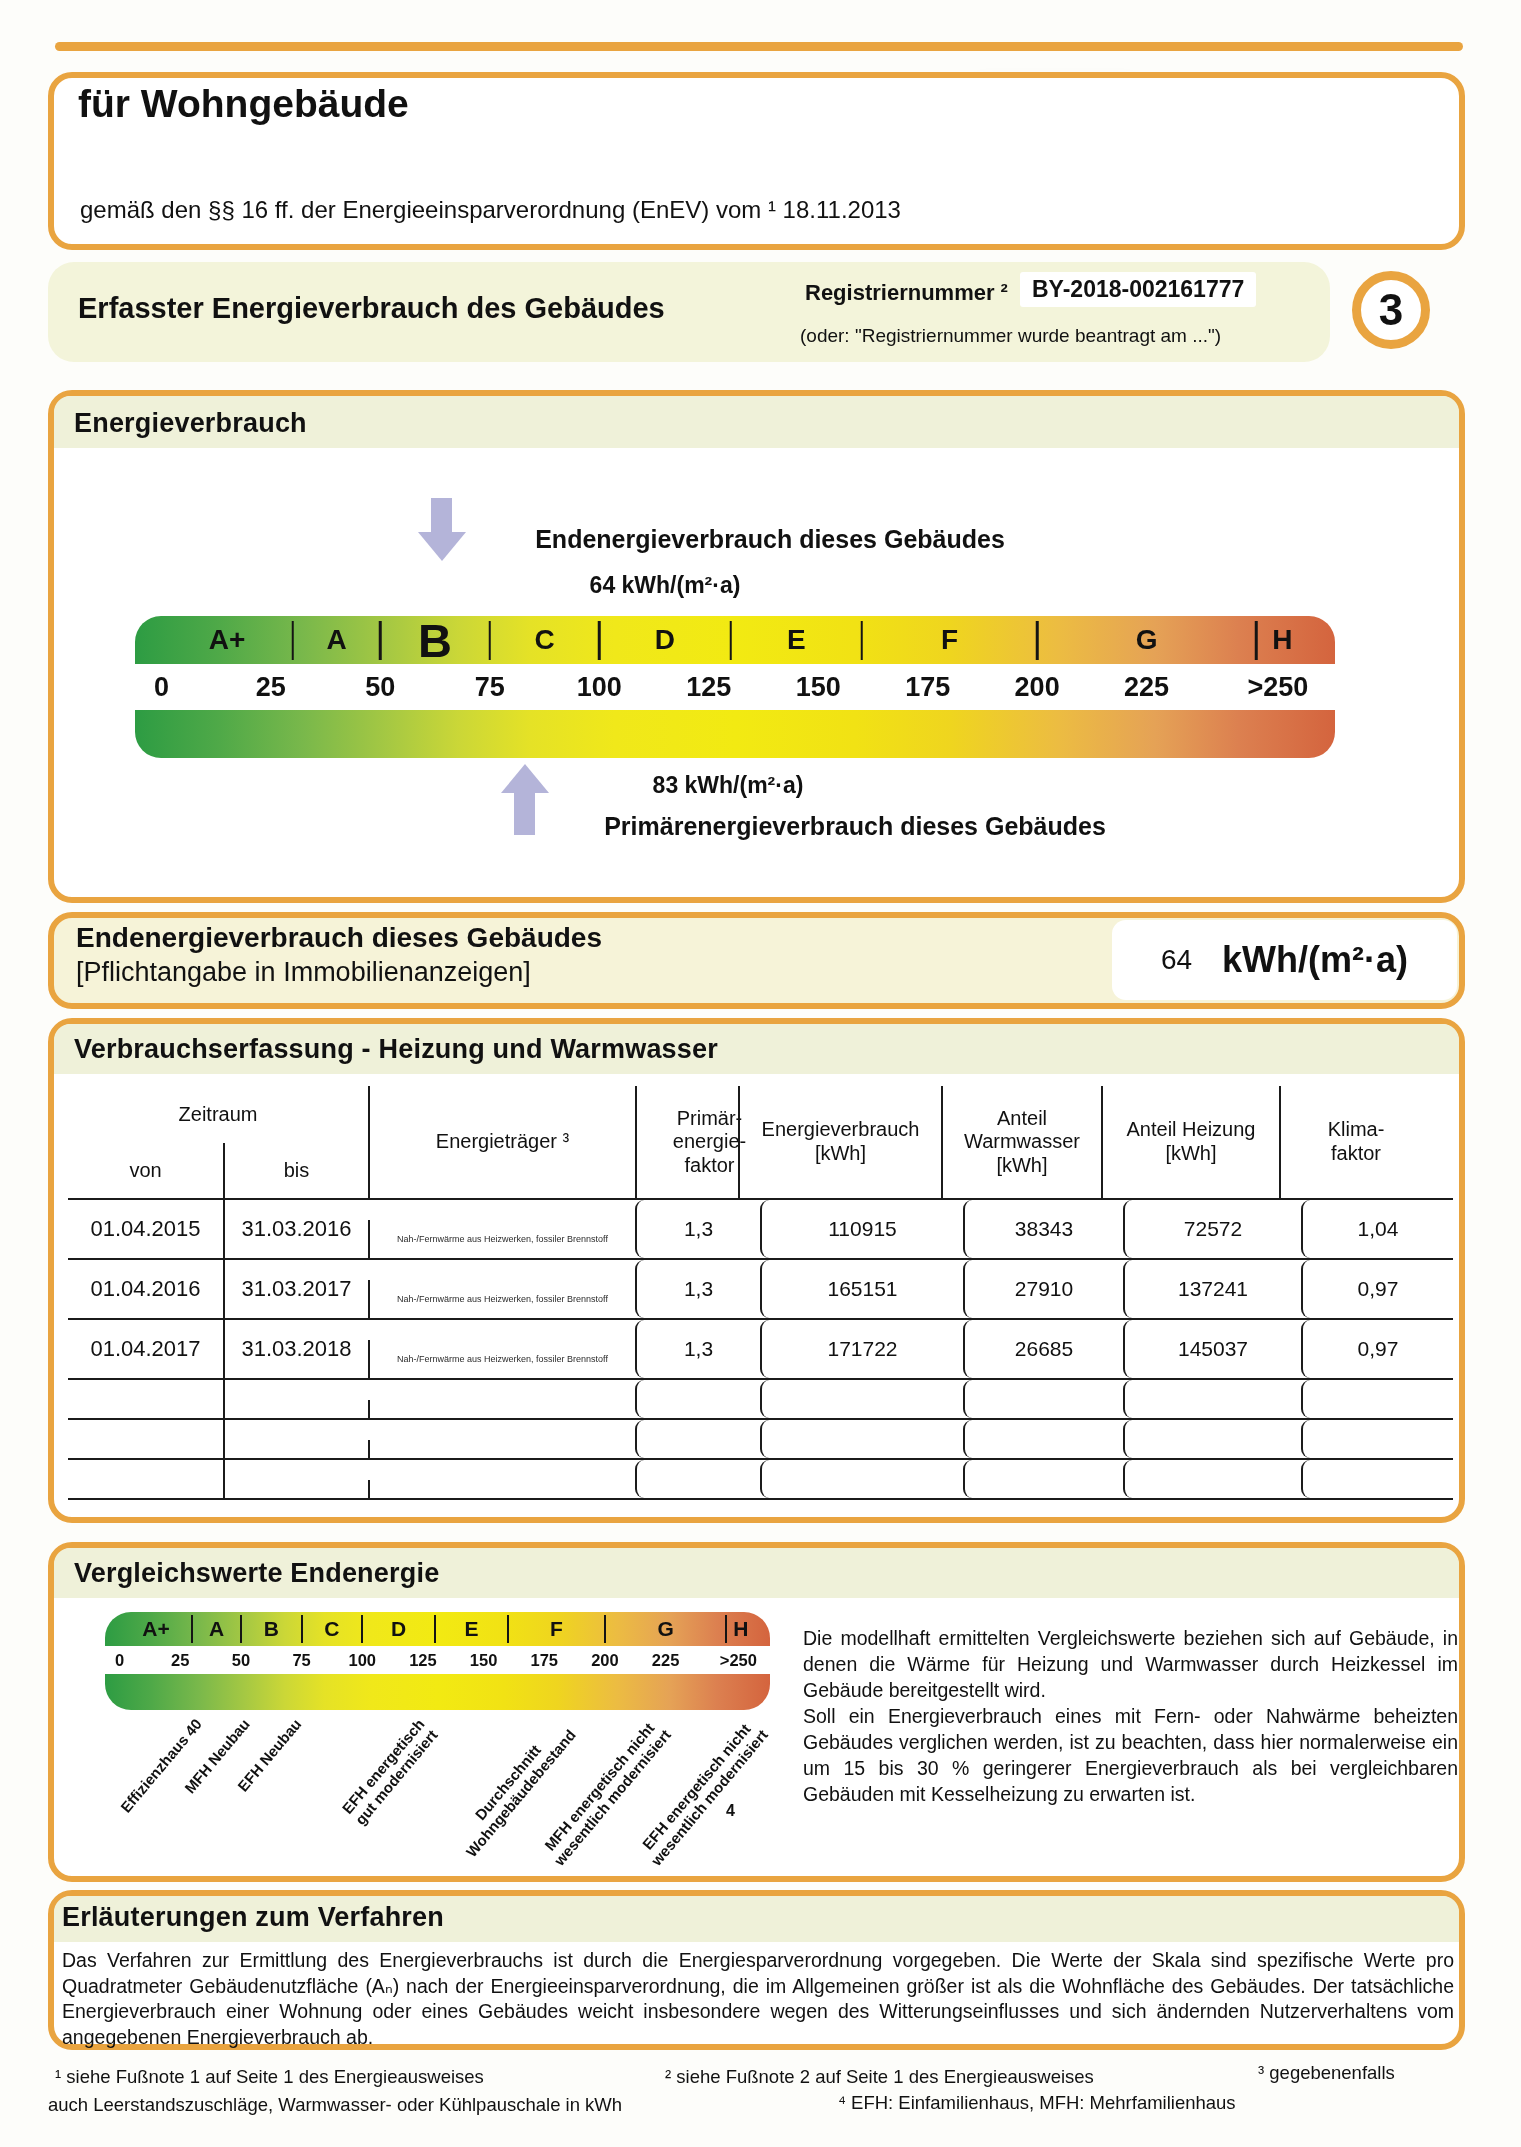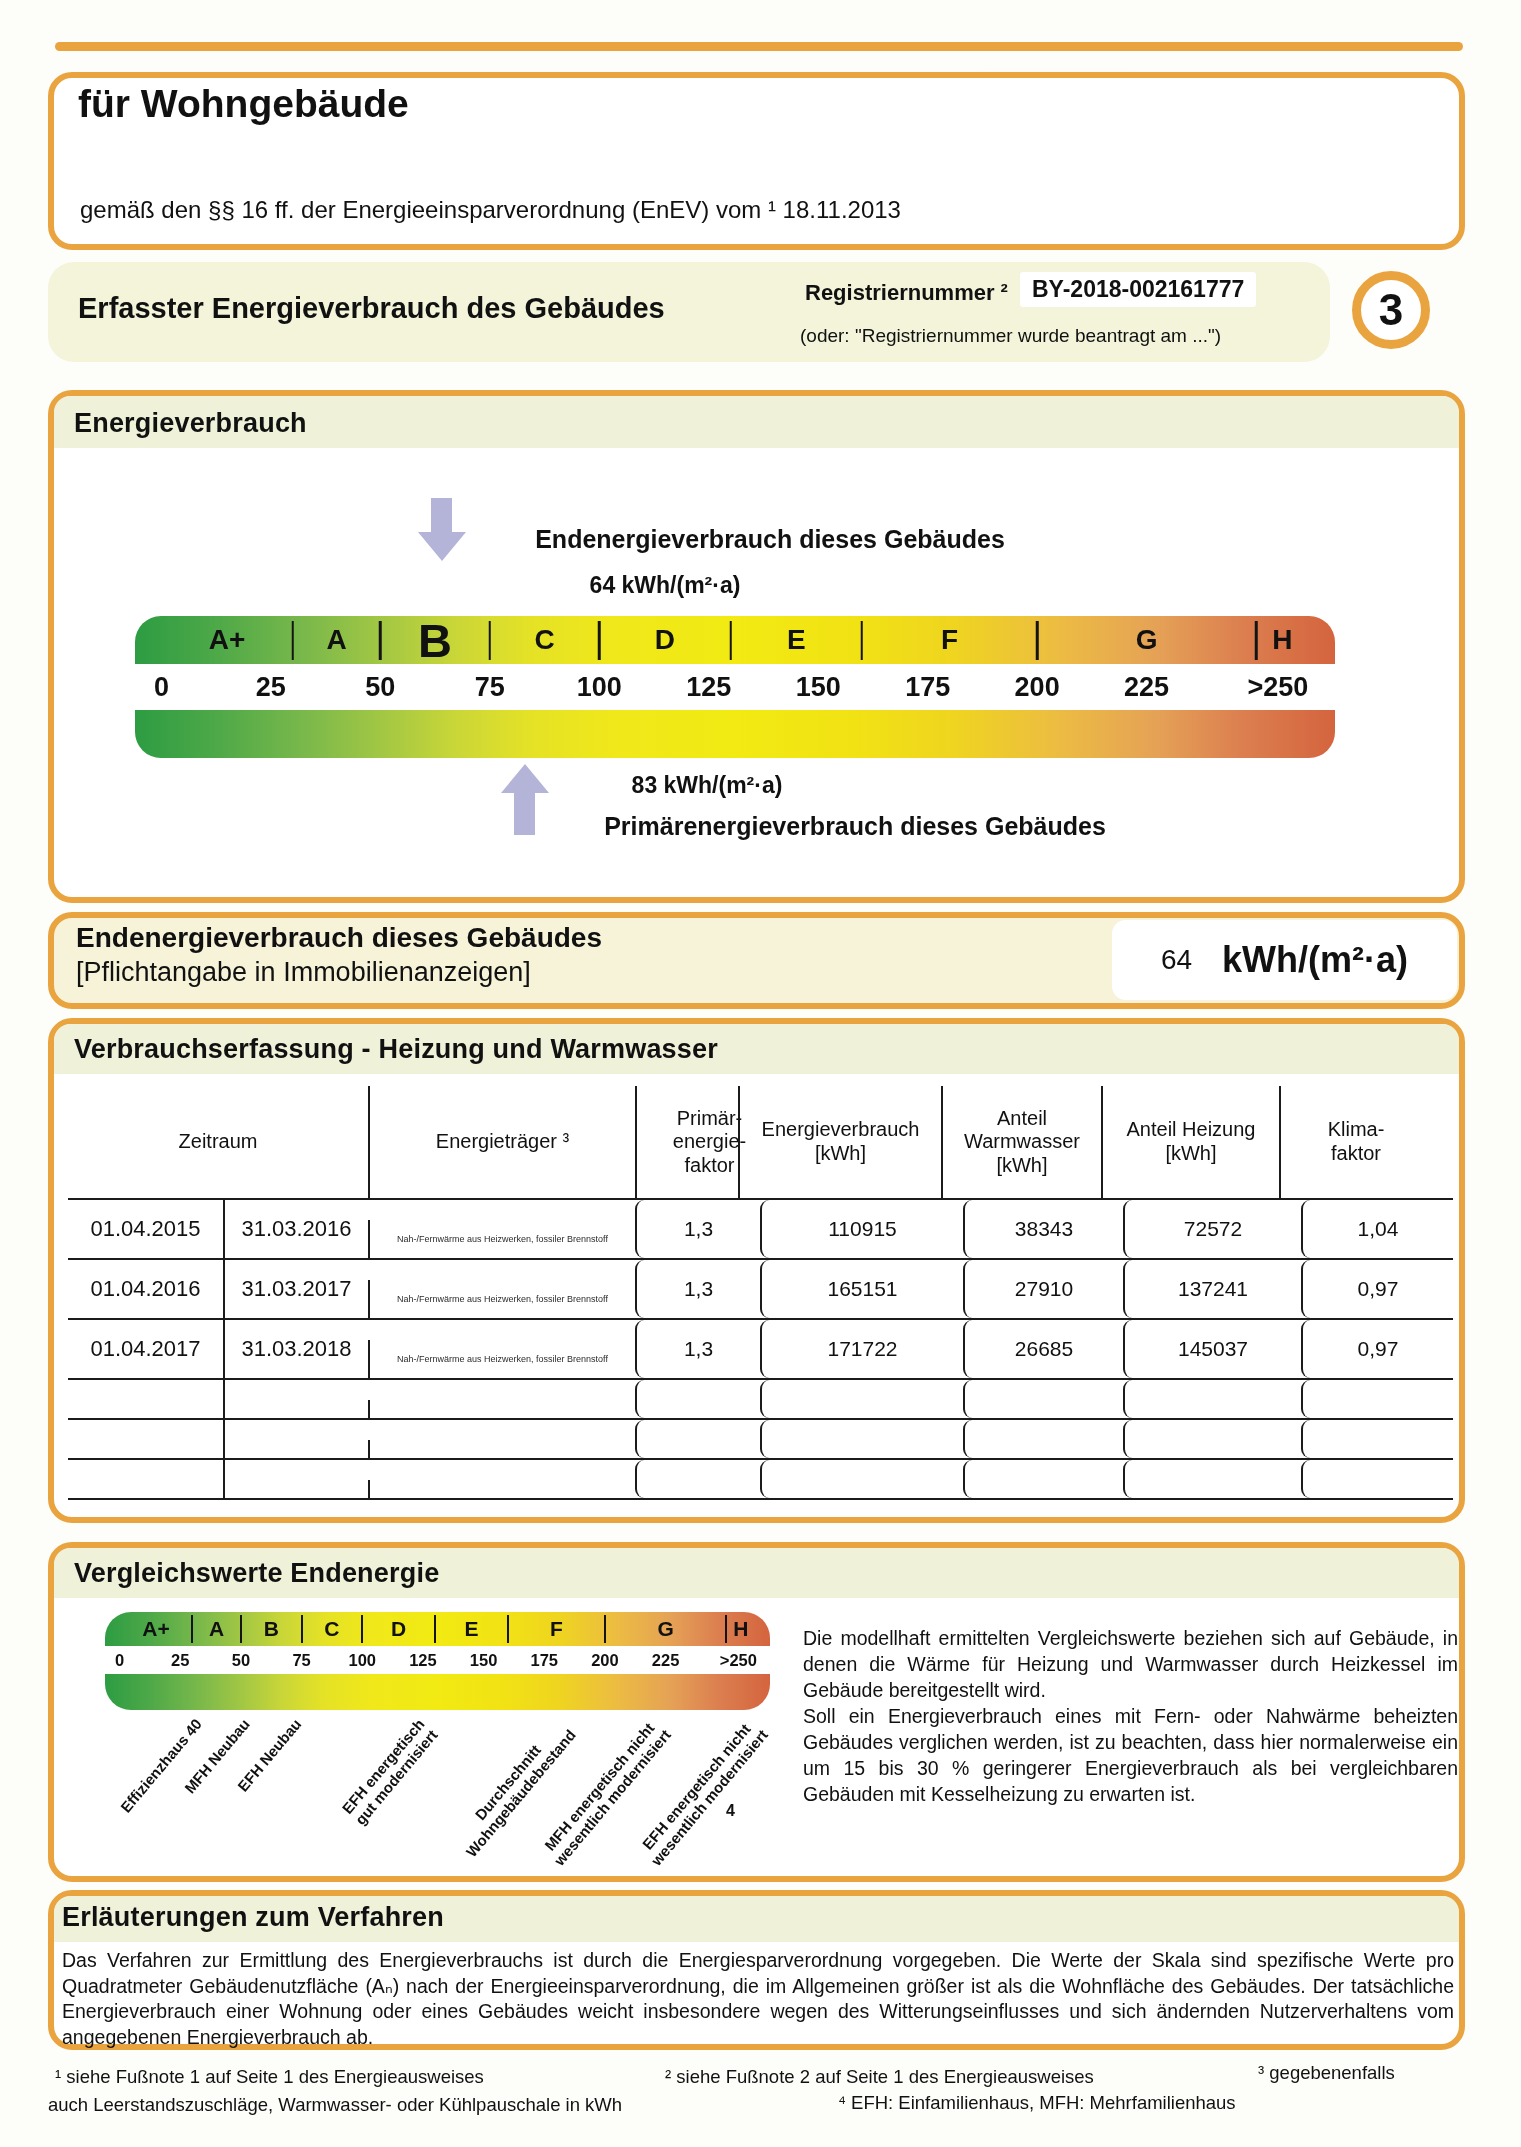--- a/index.html
+++ b/index.html
@@ -143,39 +143,43 @@
         <span class="sc-num" style="left: 84.2992%;">225</span>
         <span class="sc-num" style="left: 95.2458%;">&gt;250</span>
       </div>
     <div class="sc-band" style="top:94px;height:48px;"></div>
   </div>
 
   <div class="arr" id="arrow-up" style="top: 764px; left: 524.826px;">
     <div class="arr-head-up"></div>
     <div class="arr-shaft" style="height:42px;"></div>
   </div>
-  <div class="pointer-label" style="left:707px;top:772px;font-size:23px;">83  kWh/(m²·a)</div>
+  <div class="pointer-label" style="left:728px;top:772px;font-size:23px;">83  kWh/(m²·a)</div>
   <div class="pointer-label" style="left:855px;top:812px;font-size:25px;">Primärenergieverbrauch dieses Gebäudes</div>
 
   <div class="obox" style="left:48px;top:912px;width:1417px;height:97px;background:#f6f3d8;"></div>
   <div class="band-line1" style="left:76px;top:922px;">Endenergieverbrauch dieses Gebäudes</div>
   <div class="band-line2" style="left:76px;top:957px;">[Pflichtangabe in Immobilienanzeigen]</div>
   <div class="band-white" style="left:1112px;top:920px;width:345px;height:80px;">
     <span class="band-val">64</span>
     <span class="band-unit">kWh/(m²·a)</span>
   </div>
 
   <div class="obox" style="left:48px;top:1018px;width:1417px;height:505px;"></div>
   <div class="strip" style="left:54px;top:1024px;width:1405px;height:50px;"></div>
   <div class="strip-title" style="left:74px;top:1034px;">Verbrauchserfassung - Heizung und Warmwasser</div>
 
   <div class="vtable" style="left:68px;top:1086px;width:1385px;">
     <div class="vt-row vt-head">
       <div class="vt-cell zt-cell" style="width:300px;">
         <div class="zt-top">Zeitraum</div>
+        <div class="zt-bottom">
+          <div class="zt-sub" style="width:155px;">von</div>
+          <div class="zt-sub bis" style="width:145px;">bis</div>
+        </div>
       </div>
       <div class="vt-cell" style="width:267px;">Energieträger ³</div>
       <div class="vt-cell" style="width:103px;padding-left:44px;">Primär-
 energie-
 faktor</div>
       <div class="vt-cell" style="width:203px;">Energieverbrauch
 [kWh]</div>
       <div class="vt-cell" style="width:160px;">Anteil
 Warmwasser
 [kWh]</div>

